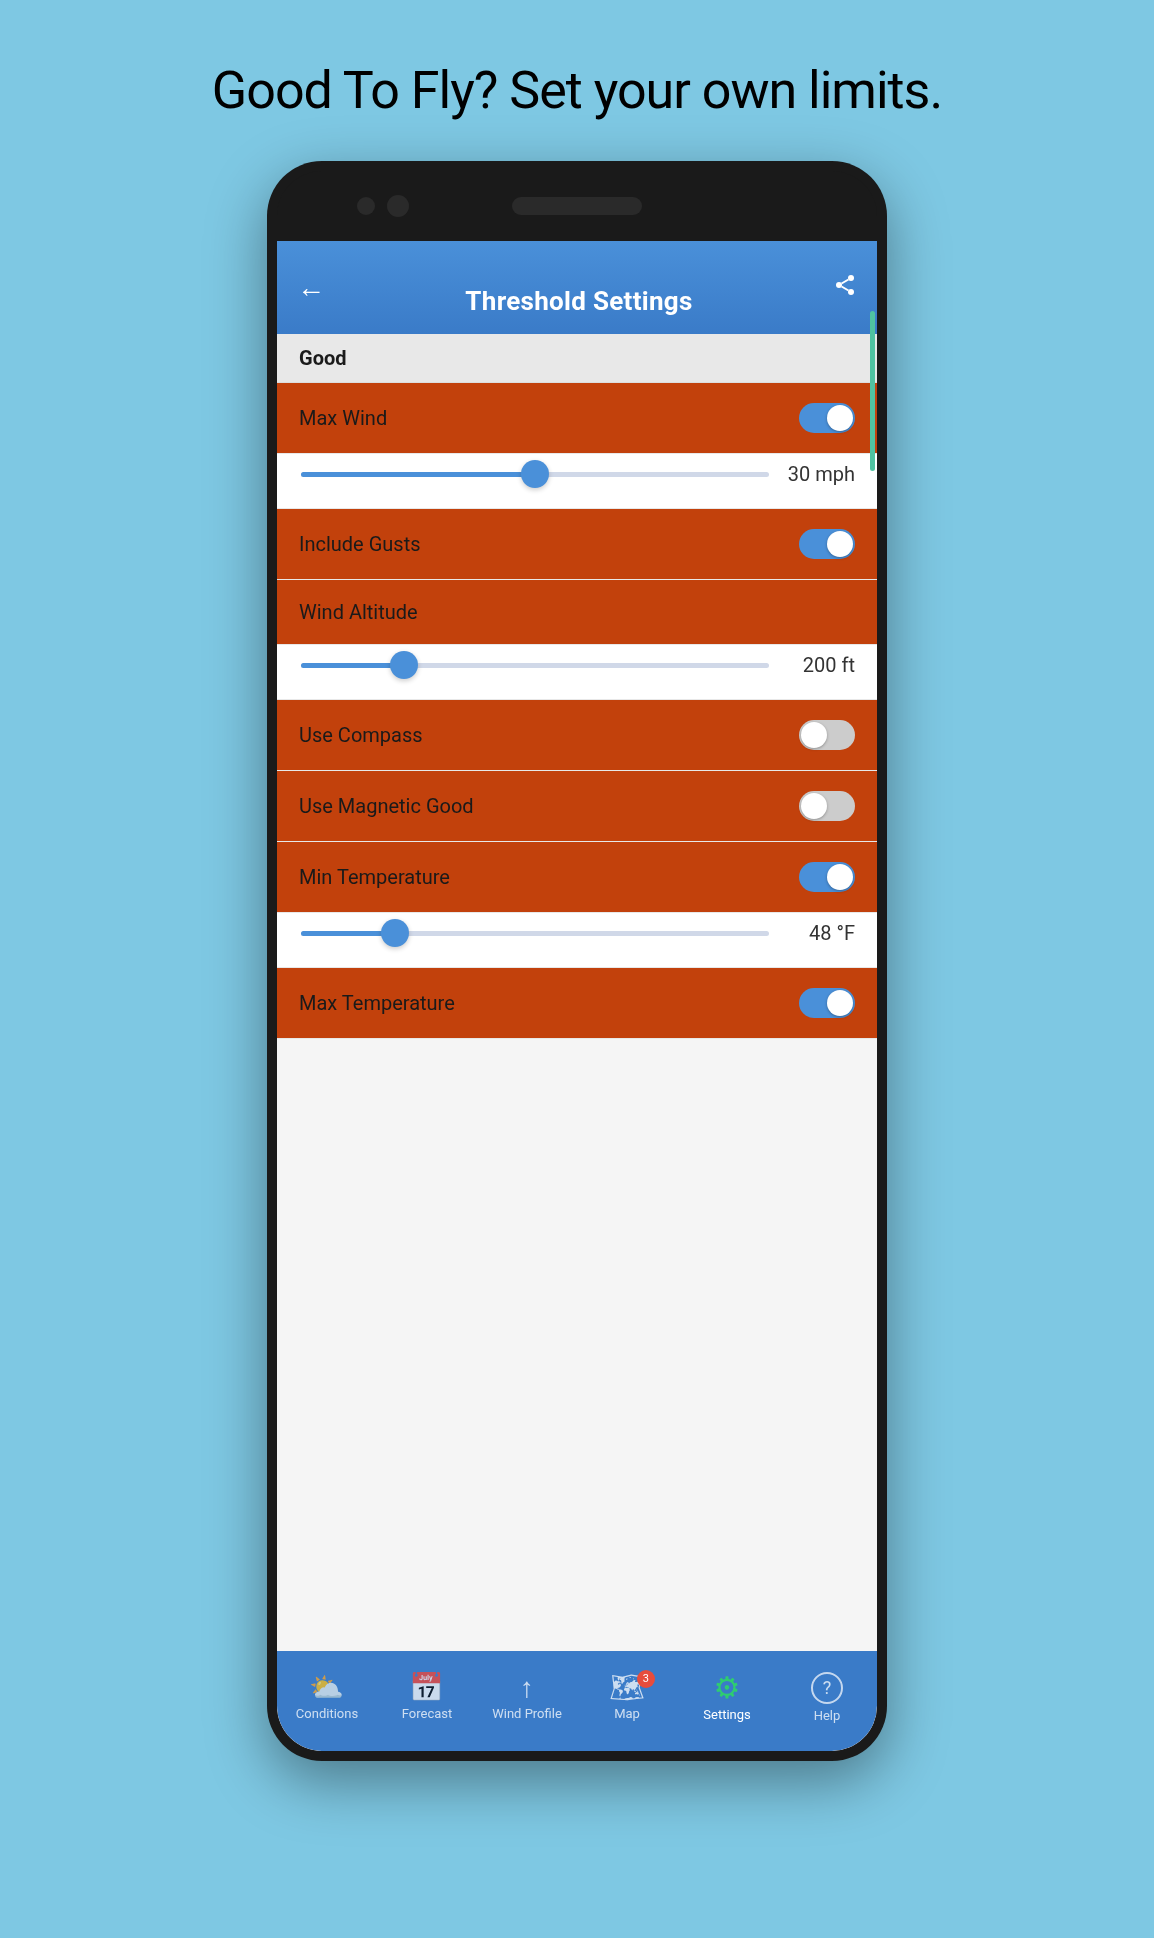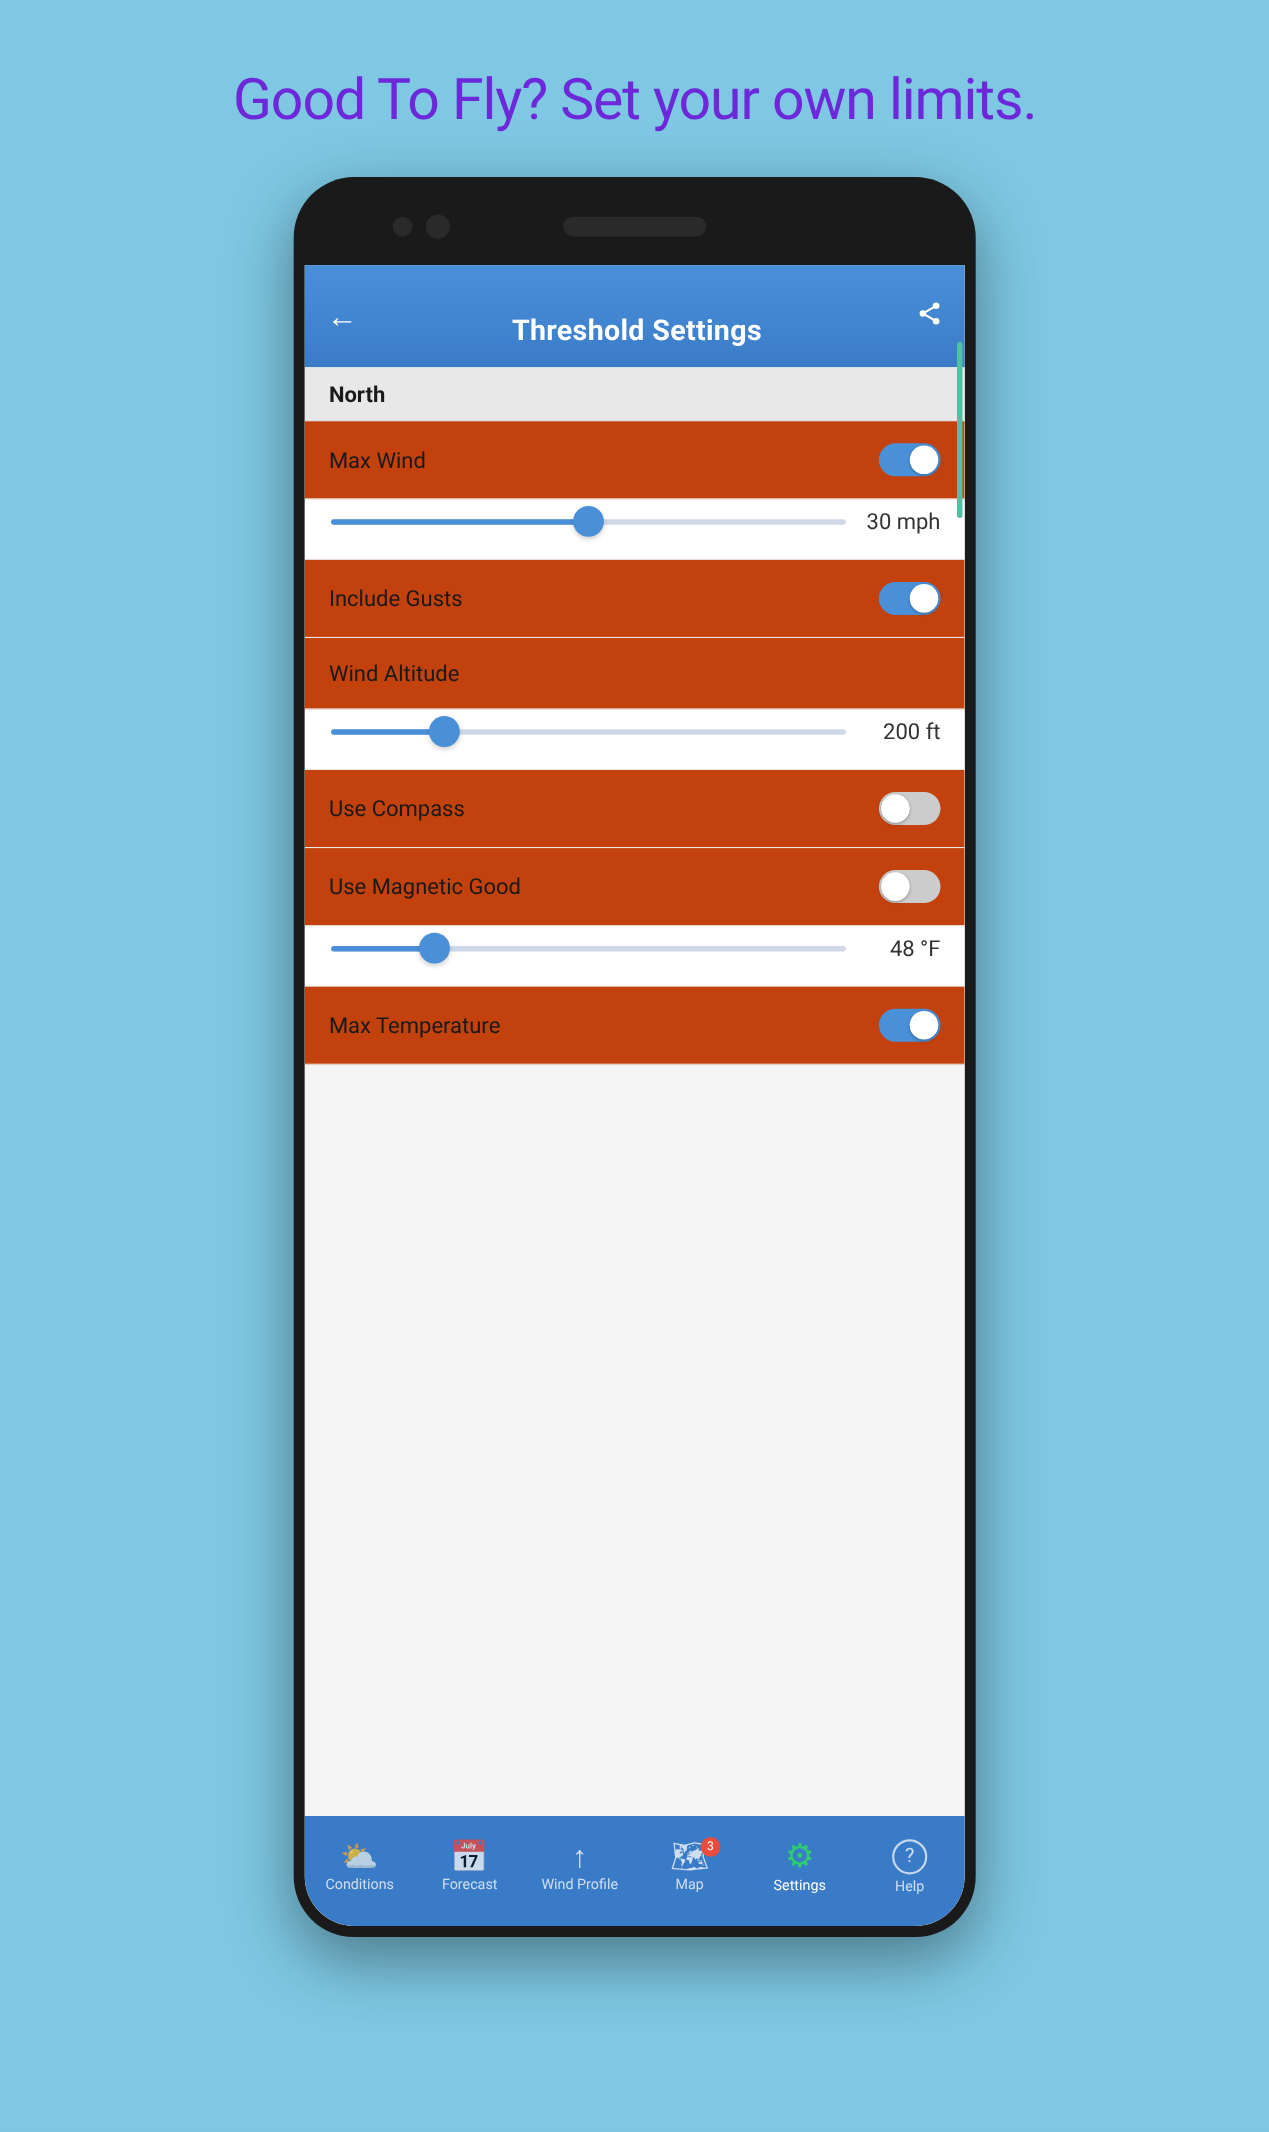--- a/index.html
+++ b/index.html
@@ -9,21 +9,21 @@
       background-color: #7ec8e3;
       font-family: -apple-system, BlinkMacSystemFont, 'Segoe UI', Roboto, sans-serif;
       display: flex;
       flex-direction: column;
       align-items: center;
       overflow: hidden;
     }
     .page-title {
       font-size: 52px;
       font-weight: 400;
-      color: #6d28d9;
+      color: #000000;
       margin-top: 60px;
       margin-bottom: 40px;
       text-align: center;
       letter-spacing: -1px;
     }
     .phone-outer {
       width: 620px;
       height: 1600px;
       background: #1a1a1a;
       border-radius: 55px;
@@ -290,21 +290,21 @@
           <circle cx="6" cy="12" r="3"></circle>
           <circle cx="18" cy="19" r="3"></circle>
           <line x1="8.59" y1="13.51" x2="15.42" y2="17.49" stroke="white" stroke-width="2"></line>
           <line x1="15.41" y1="6.51" x2="8.59" y2="10.49" stroke="white" stroke-width="2"></line>
         </svg>
       </span>
     </div>
 
     <div class="scroll-content">
 
-      <div class="section-header">North</div>
+      <div class="section-header">Good</div>
 
       <div class="setting-row">
         <span class="setting-label">Max Wind</span>
         <div class="toggle on">
           <div class="toggle-knob"></div>
         </div>
       </div>
 
       <div class="slider-row">
         <div class="slider-track-container">
@@ -345,20 +345,26 @@
       </div>
 
       <div class="setting-row">
         <span class="setting-label">Use Magnetic Good</span>
         <div class="toggle off">
           <div class="toggle-knob"></div>
         </div>
       </div>
 
 
+      <div class="setting-row">
+        <span class="setting-label">Min Temperature</span>
+        <div class="toggle on">
+          <div class="toggle-knob"></div>
+        </div>
+      </div>
 
       <div class="slider-row">
         <div class="slider-track-container">
           <div class="slider-track-bg">
             <div class="slider-track-fill" style="width:20%"></div>
             <div class="slider-thumb" style="left:20%"></div>
           </div>
         </div>
         <span class="slider-value">48 °F</span>
       </div>

